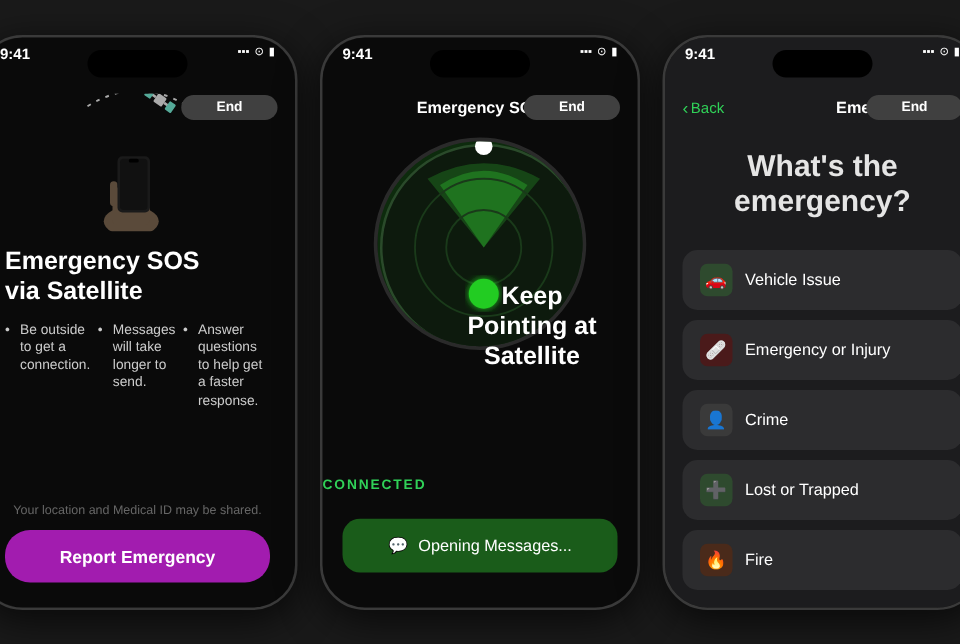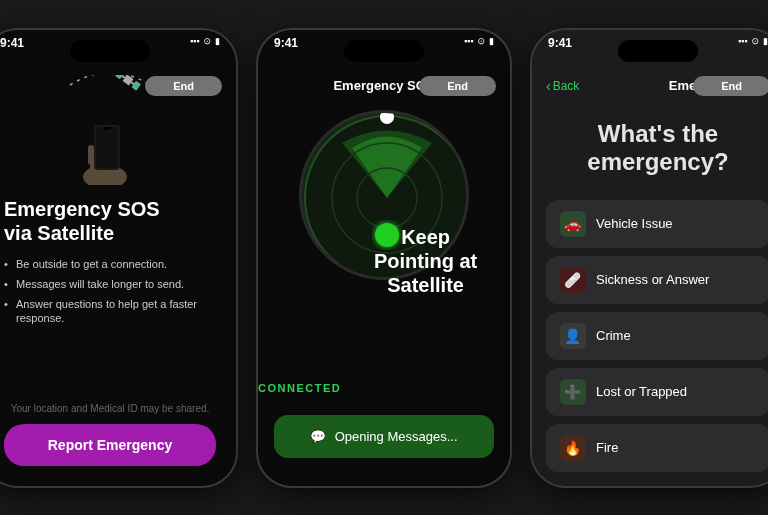--- a/index.html
+++ b/index.html
@@ -118,21 +118,20 @@
       font-size: 20px;
       font-weight: 700;
       color: #fff;
       margin-bottom: 12px;
       line-height: 1.2;
     }
 
     .phone1-bullets {
       list-style: none;
       display: flex;
-      flex-direction: column;
       gap: 6px;
     }
     .phone1-bullets li {
       font-size: 11px;
       color: #ccc;
       padding-left: 12px;
       position: relative;
       line-height: 1.3;
     }
     .phone1-bullets li::before {
@@ -161,21 +160,21 @@
       font-weight: 600;
       color: #fff;
       cursor: pointer;
     }
 
     
     .end-btn {
       position: absolute;
       top: 46px;
       right: 14px;
-      background: #737373;
+      background: #404040;
       color: #fff;
       font-size: 11px;
       font-weight: 600;
       padding: 4px 28px;
       border-radius: 12px;
       z-index: 20;
     }
 
     
     .phone2 .screen {
@@ -527,21 +526,21 @@
 emergency?</span>
     </div>
 
     <div class="emergency-options">
       <div class="emergency-option">
         <div class="option-icon" style="background:#2e4a2e;">🚗</div>
         <span class="option-label">Vehicle Issue</span>
       </div>
       <div class="emergency-option">
         <div class="option-icon" style="background:#4a1a1a;">🩹</div>
-        <span class="option-label">Sickness or Answer</span>
+        <span class="option-label">Emergency or Injury</span>
       </div>
       <div class="emergency-option">
         <div class="option-icon" style="background:#3a3a3a;">👤</div>
         <span class="option-label">Crime</span>
       </div>
       <div class="emergency-option">
         <div class="option-icon" style="background:#2e4a2e;">➕</div>
         <span class="option-label">Lost or Trapped</span>
       </div>
       <div class="emergency-option">

